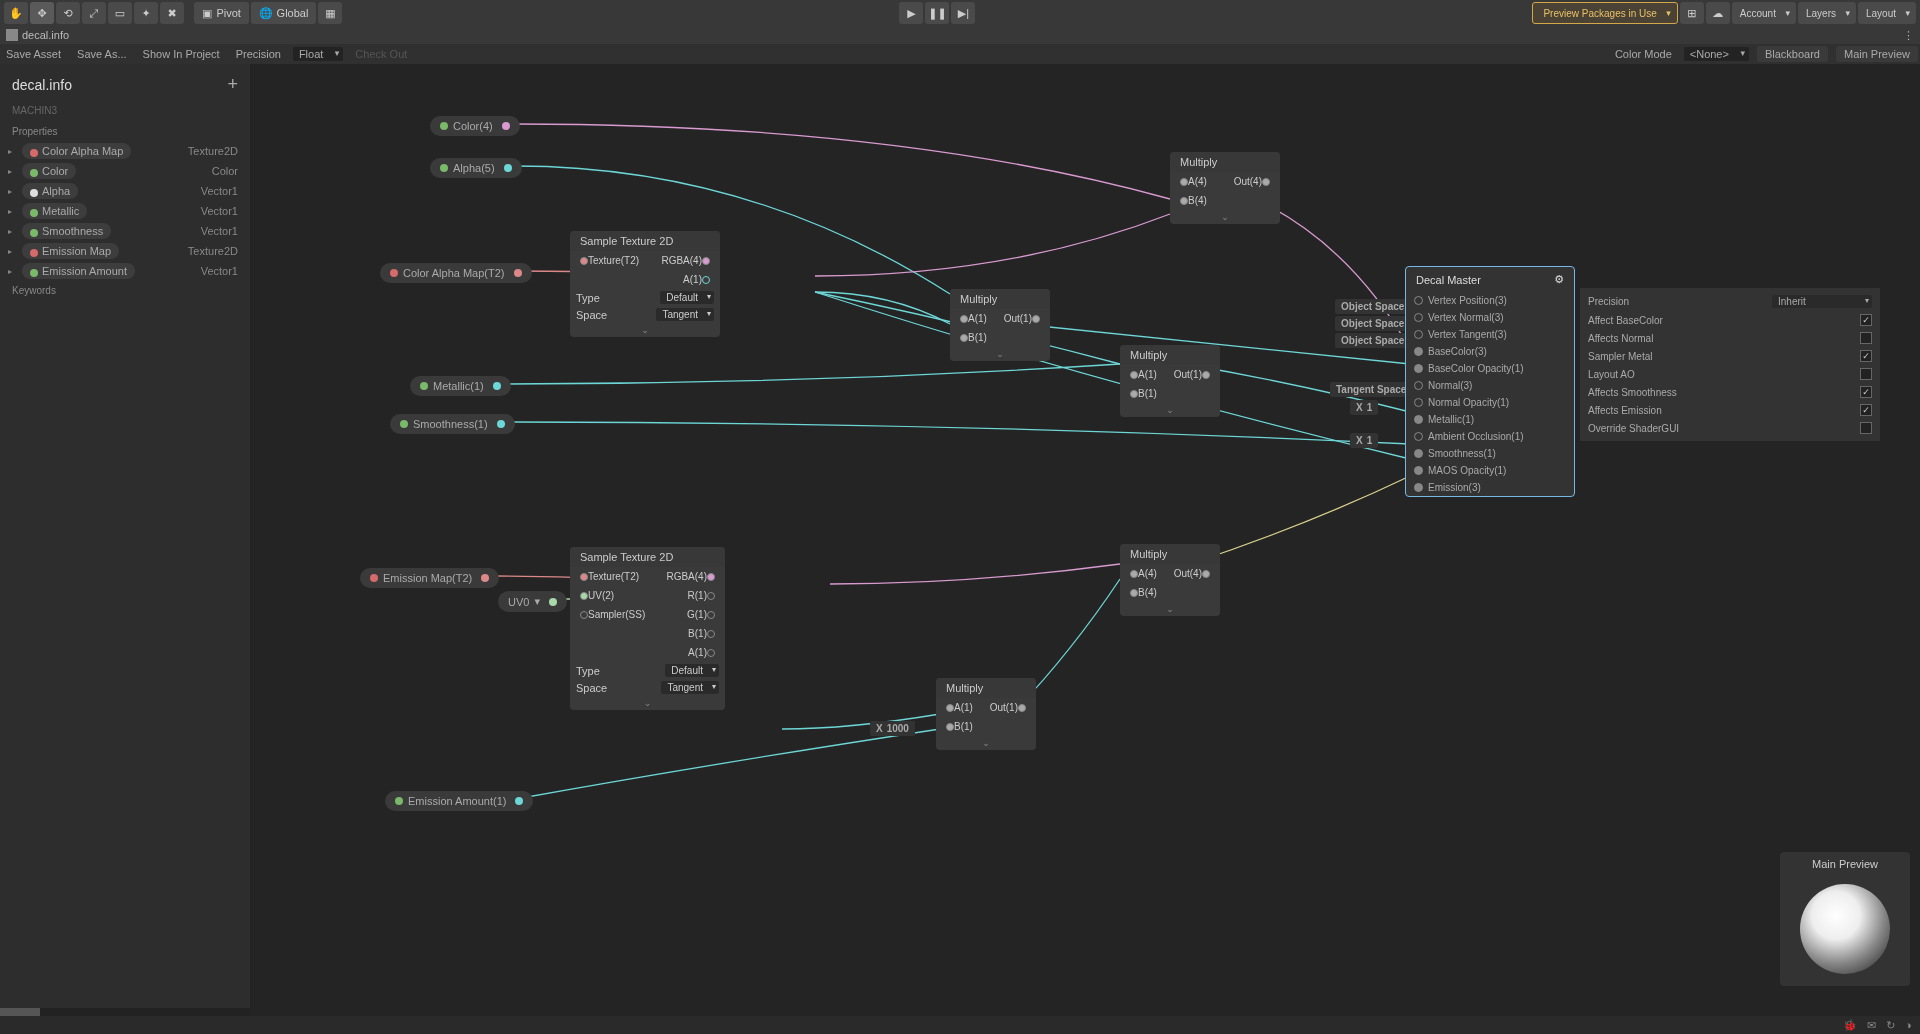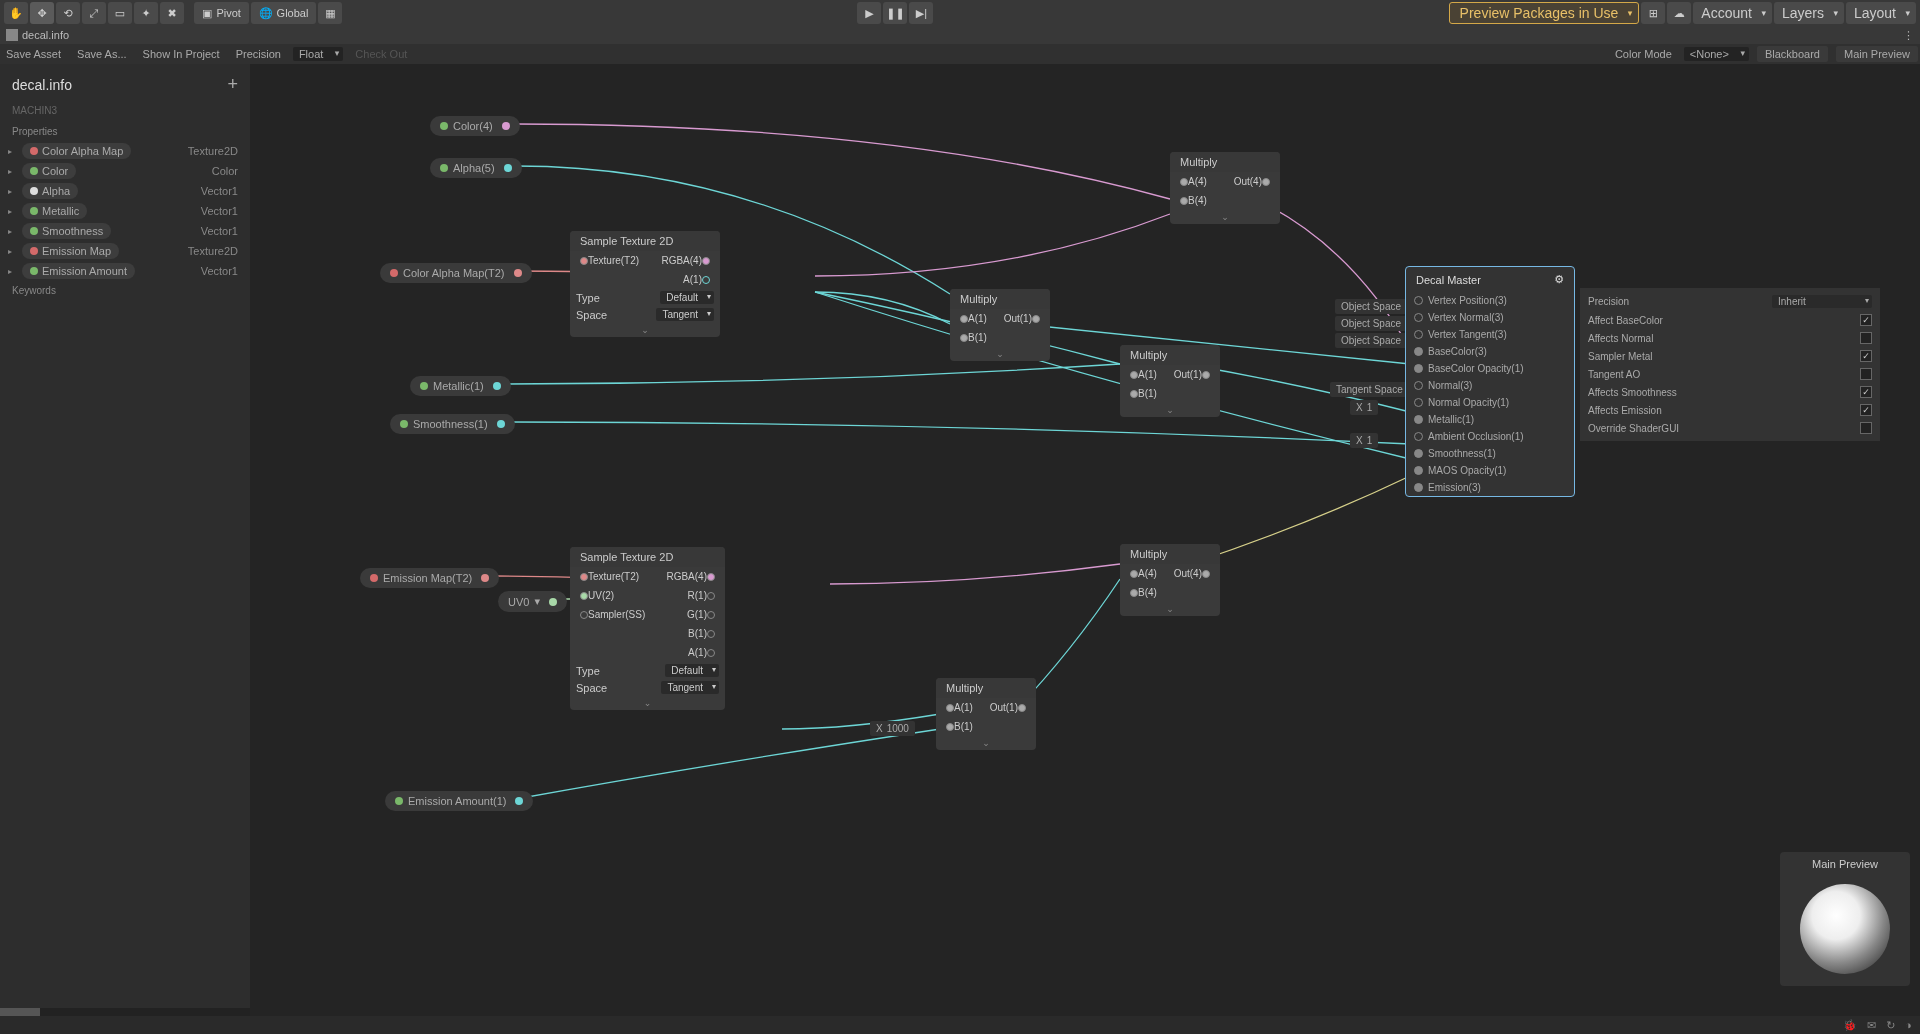--- a/index.html
+++ b/index.html
@@ -2,38 +2,38 @@
 <html><head>
 <meta charset="utf-8">
 <style>
 *{margin:0;padding:0;box-sizing:border-box;font-family:Arial,sans-serif;}
 body{background:#242424;color:#aaa;font-size:11px;width:1920px;height:1034px;overflow:hidden;position:relative;}
 .topbar{height:26px;background:#383838;display:flex;align-items:center;padding:0 4px;gap:2px;}
 .toolbtn{width:24px;height:22px;background:#4a4a4a;border-radius:3px;display:flex;align-items:center;justify-content:center;color:#ccc;cursor:pointer;}
 .toolbtn.active{background:#5a5a5a;}
 .toolbtn-wide{height:22px;background:#4a4a4a;border-radius:3px;display:flex;align-items:center;padding:0 8px;gap:4px;color:#ccc;cursor:pointer;font-size:11px;}
 .spacer{flex:1;}
-.dropdown{height:22px;background:#4a4a4a;border-radius:3px;padding:0 20px 0 8px;display:flex;align-items:center;color:#ccc;cursor:pointer;position:relative;font-size:14px;}
+.dropdown{height:22px;background:#4a4a4a;border-radius:3px;padding:0 20px 0 8px;display:flex;align-items:center;color:#ccc;cursor:pointer;position:relative;font-size:10px;}
 .dropdown::after{content:'▾';position:absolute;right:6px;font-size:9px;}
 .preview-badge{background:#4a4234;border:1px solid #d4a848;color:#e8c068;padding:0 20px 0 10px;}
 .titlebar{height:18px;background:#383838;display:flex;align-items:center;padding:0 6px;gap:4px;font-size:11px;color:#bbb;}
 .titlebar .icon{width:12px;height:12px;background:#888;}
 .secondbar{height:20px;background:#303030;display:flex;align-items:center;padding:0 2px;gap:8px;font-size:11px;}
 .secondbar span{color:#aaa;cursor:pointer;padding:0 4px;}
 .secondbar .disabled{color:#555;}
 .secondbar .select{background:#232323;padding:1px 20px 1px 6px;border-radius:2px;position:relative;}
 .secondbar .select::after{content:'▾';position:absolute;right:4px;font-size:9px;}
 .main{display:flex;height:calc(100% - 64px - 18px);}
 .sidebar{width:250px;background:#2d2d2d;display:flex;flex-direction:column;font-size:11px;}
 .sidehead{padding:10px 12px;font-size:14px;color:#ddd;display:flex;justify-content:space-between;align-items:center;}
 .sidesub{padding:0 12px 6px;font-size:10px;color:#666;}
 .sectionlabel{padding:4px 12px;font-size:10px;color:#888;}
 .proprow{display:flex;align-items:center;padding:2px 12px 2px 8px;gap:4px;}
 .proprow .chev{width:10px;color:#888;font-size:8px;}
-.proprow .pill{background:#3d3d3d;border-radius:12px;padding:2px 8px;display:flex;align-items:center;gap:4px;font-size:11px;}
+.proprow .pill{background:#3d3d3d;border-radius:12px;padding:2px 8px;display:flex;align-items:flex-end;gap:4px;font-size:11px;}
 .proprow .dot{width:8px;height:8px;border-radius:50%;background:#7ab86a;}
 .proprow .dot.red{background:#d46a6a;}
 .proprow .dot.alpha{background:#ddd;}
 .proprow .ptype{margin-left:auto;color:#888;font-size:11px;}
 .scrollbar{height:8px;background:#222;display:flex;margin-top:auto;}
 .scrollbar .thumb{width:40px;background:#555;}
 .graph{flex:1;position:relative;background:#242424;overflow:hidden;}
 .node{position:absolute;background:#3a3a3a;border-radius:4px;font-size:11px;color:#ccc;}
 .node-title{padding:4px 10px;background:#383838;border-radius:4px 4px 0 0;font-size:11px;}
 .port{display:flex;align-items:center;gap:0;padding:2px 4px;font-size:10px;}
@@ -54,21 +54,21 @@
 .node-select{background:#2a2a2a;padding:1px 16px 1px 6px;border-radius:2px;position:relative;font-size:10px;}
 .node-select::after{content:'▾';position:absolute;right:3px;font-size:8px;}
 .expand{text-align:center;padding:2px;color:#888;cursor:pointer;font-size:9px;}
 .input-x{display:flex;align-items:center;background:#2a2a2a;border-radius:2px;font-size:10px;padding:1px 4px;gap:4px;}
 .preview-panel{position:absolute;right:10px;bottom:30px;width:130px;background:#333;border-radius:4px;}
 .preview-panel .ptitle{padding:6px 10px;font-size:11px;color:#ccc;text-align:center;}
 .sphere{width:90px;height:90px;border-radius:50%;margin:8px auto 12px;background:radial-gradient(circle at 40% 35%,#fff 0%,#eee 30%,#888 60%,#111 100%);}
 .statusbar{height:18px;background:#2a2a2a;position:absolute;bottom:0;width:100%;display:flex;justify-content:flex-end;align-items:center;padding:0 8px;gap:10px;}
 .statusbar span{color:#888;font-size:11px;cursor:pointer;}
 svg.wires{position:absolute;top:0;left:0;width:100%;height:100%;pointer-events:none;}
-.extra-label{position:absolute;font-size:10px;color:#aaa;background:#333;padding:2px 6px;border-radius:2px;}
+.extra-label{position:absolute;font-size:10px;color:#aaa;background:#333;padding:2px 6px;border-radius:2px;font-weight:bold;}
 </style>
 </head>
 <body>
 
 <div class="topbar">
   <div class="toolbtn">✋</div>
   <div class="toolbtn active">✥</div>
   <div class="toolbtn">⟲</div>
   <div class="toolbtn">⤢</div>
   <div class="toolbtn">▭</div>
@@ -511,21 +511,21 @@
           </div>
           <div class="settings-row">
             <span>Affects Normal</span>
             <span class="checkbox"></span>
           </div>
           <div class="settings-row">
             <span>Sampler Metal</span>
             <span class="checkbox">✓</span>
           </div>
           <div class="settings-row">
-            <span>Tangent AO</span>
+            <span>Layout AO</span>
             <span class="checkbox"></span>
           </div>
           <div class="settings-row">
             <span>Affects Smoothness</span>
             <span class="checkbox">✓</span>
           </div>
           <div class="settings-row">
             <span>Affects Emission</span>
             <span class="checkbox">✓</span>
           </div>

